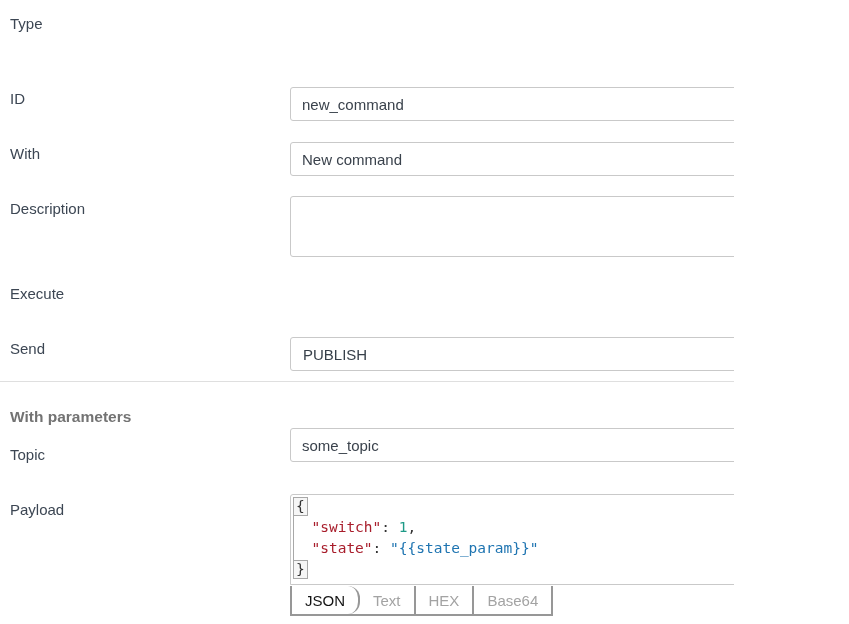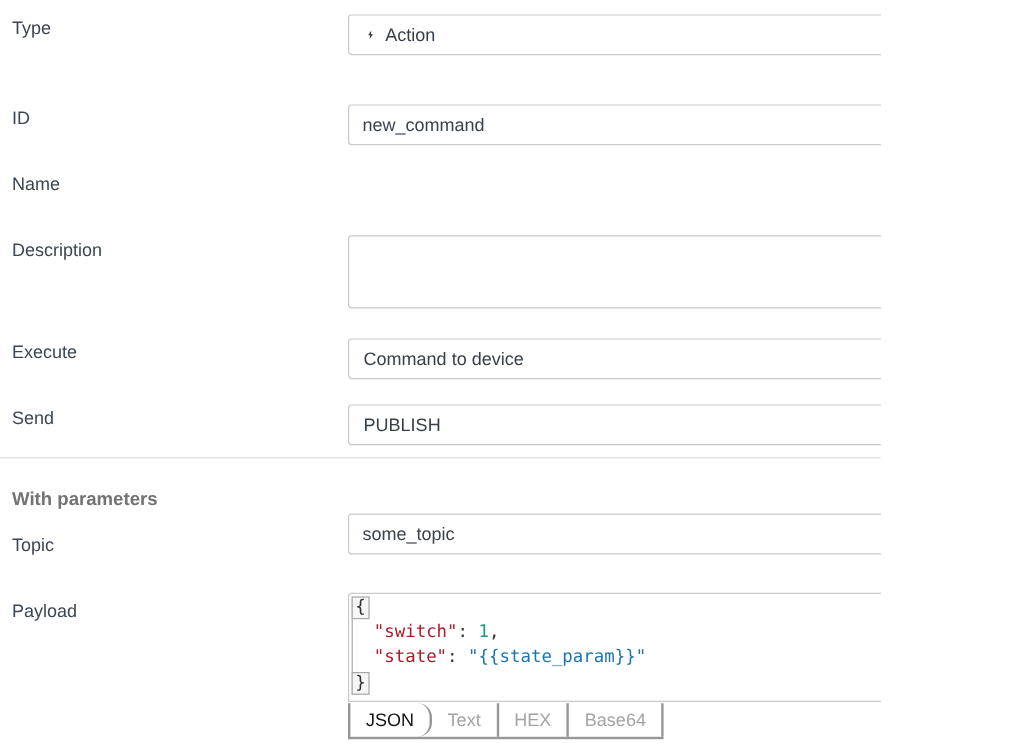--- a/index.html
+++ b/index.html
@@ -182,54 +182,32 @@
     white-space: nowrap;
   }
   .tab.active { color: #141414; border-radius: 12px; }
 </style>
 </head>
 <body>
 
 <div class="canvas">
 
   <div class="field-label" style="top:14px">Type</div>
-  <div class="ctrl dropdown" style="top:12px">
-    <span class="bolt-wrap">
-      <svg width="13" height="16" viewBox="0 0 24 24">
-          <path d="M13.3 1.5 5.4 13.4h5.1L8.9 22.5l8.6-11.6h-5.2l1-9.4z" fill="#353c44"></path>
-        </svg>
-    </span>
-    <span class="dd-text with-icon">Action</span>
-    <span class="dd-sep"></span>
-    <span class="dd-caret">
-      <svg width="15" height="15" viewBox="0 0 24 24" fill="none" stroke="#a9a9a9" stroke-width="2.4" stroke-linecap="round" stroke-linejoin="round">
-          <polyline points="6 9 12 15 18 9"></polyline>
-        </svg>
-    </span>
-  </div>
 
   <div class="field-label" style="top:89px">ID</div>
   <input class="ctrl text-input" style="top: 87px;" value="new_command">
 
-  <div class="field-label" style="top:144px">Name</div>
+  <div class="field-label" style="top:144px">With</div>
+  <input class="ctrl text-input" style="top: 142px;" value="New command">
 
   <div class="field-label" style="top:199px">Description</div>
   <textarea class="ctrl" style="top: 196px;"></textarea>
   <div class="resize-grip" style="position:absolute; left:824px; top:244px"></div>
 
   <div class="field-label" style="top:284px">Execute</div>
-  <div class="ctrl dropdown" style="top:282px">
-    <span class="dd-text">Command to device</span>
-    <span class="dd-sep"></span>
-    <span class="dd-caret">
-      <svg width="15" height="15" viewBox="0 0 24 24" fill="none" stroke="#bdbdbd" stroke-width="2.4" stroke-linecap="round" stroke-linejoin="round">
-          <polyline points="6 9 12 15 18 9"></polyline>
-        </svg>
-    </span>
-  </div>
 
   <div class="field-label" style="top:339px">Send</div>
   <div class="ctrl dropdown" style="top:337px">
     <span class="dd-text">PUBLISH</span>
     <span class="dd-sep"></span>
     <span class="dd-caret">
       <svg width="15" height="15" viewBox="0 0 24 24" fill="none" stroke="#bdbdbd" stroke-width="2.4" stroke-linecap="round" stroke-linejoin="round">
           <polyline points="6 9 12 15 18 9"></polyline>
         </svg>
     </span>

